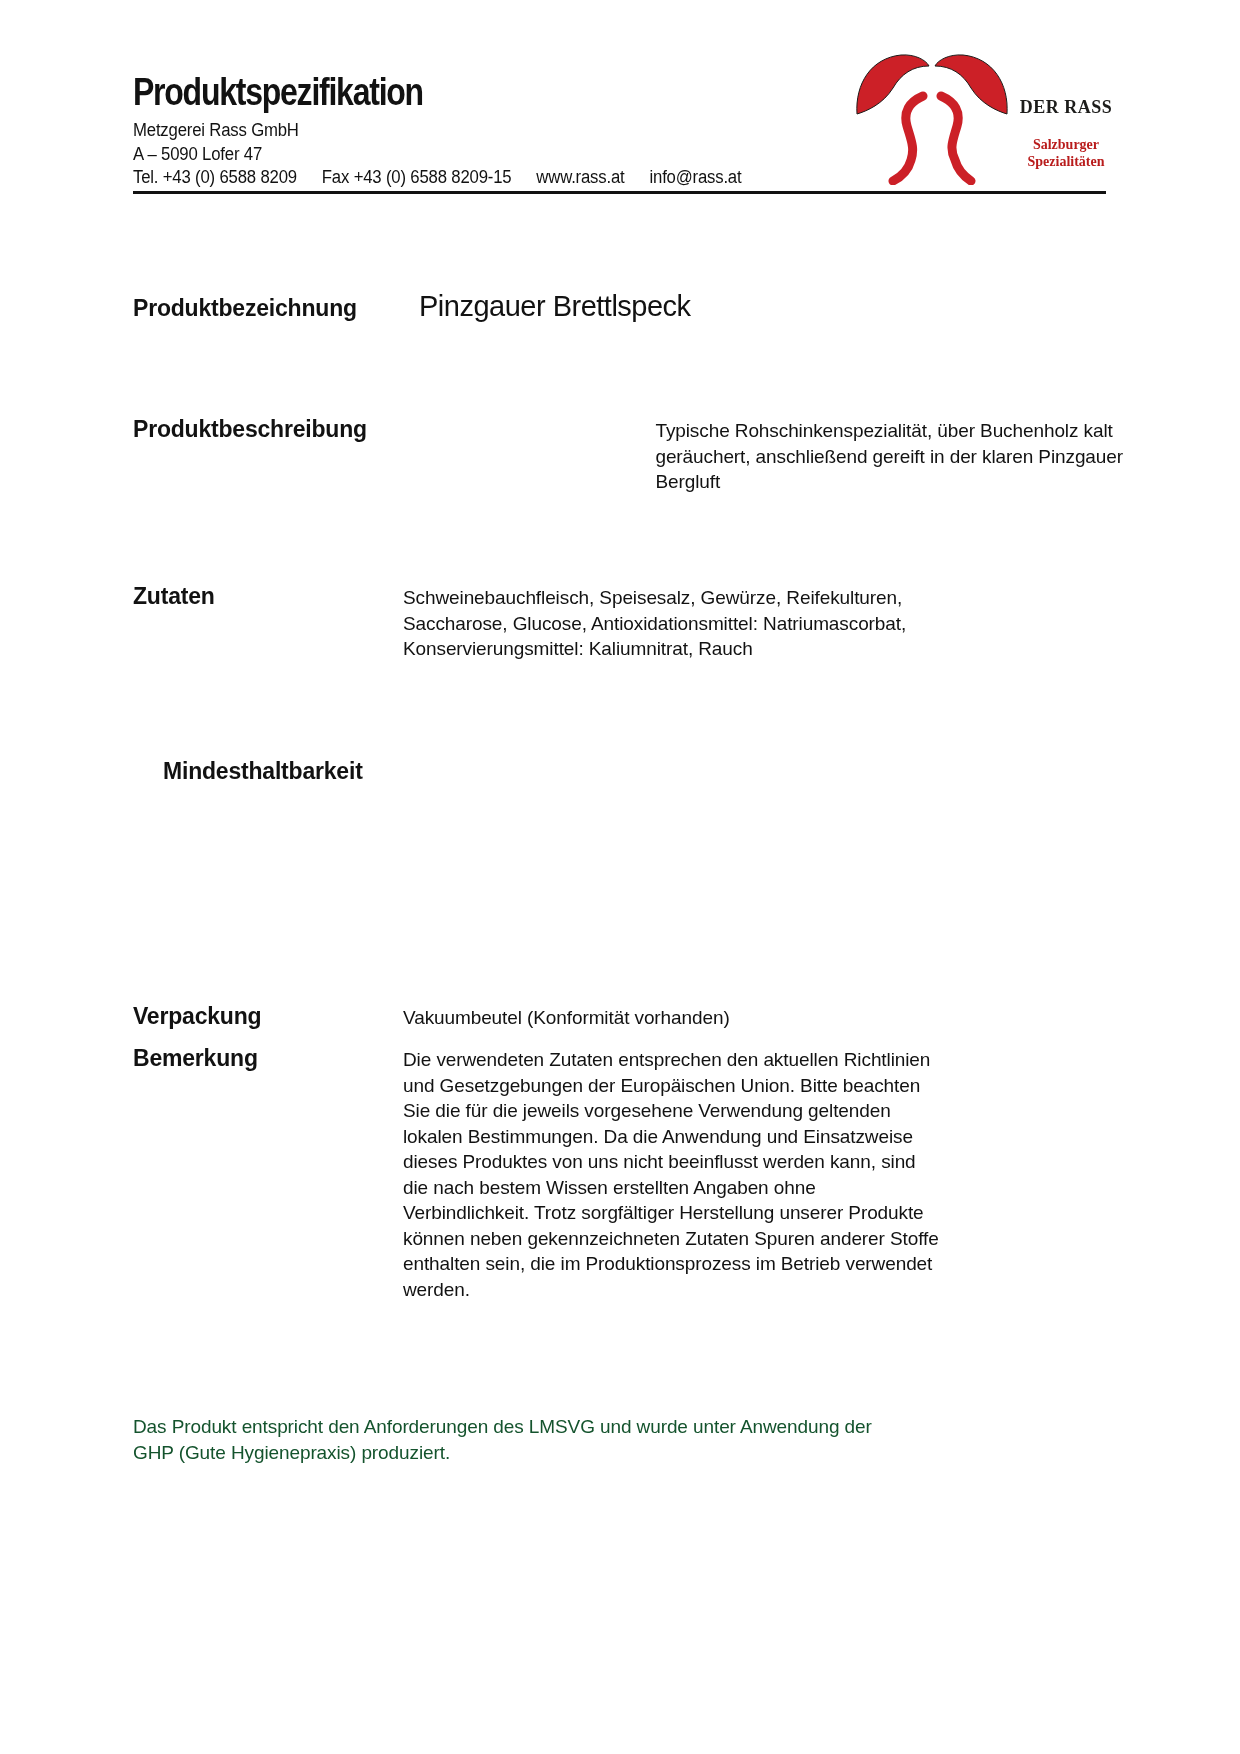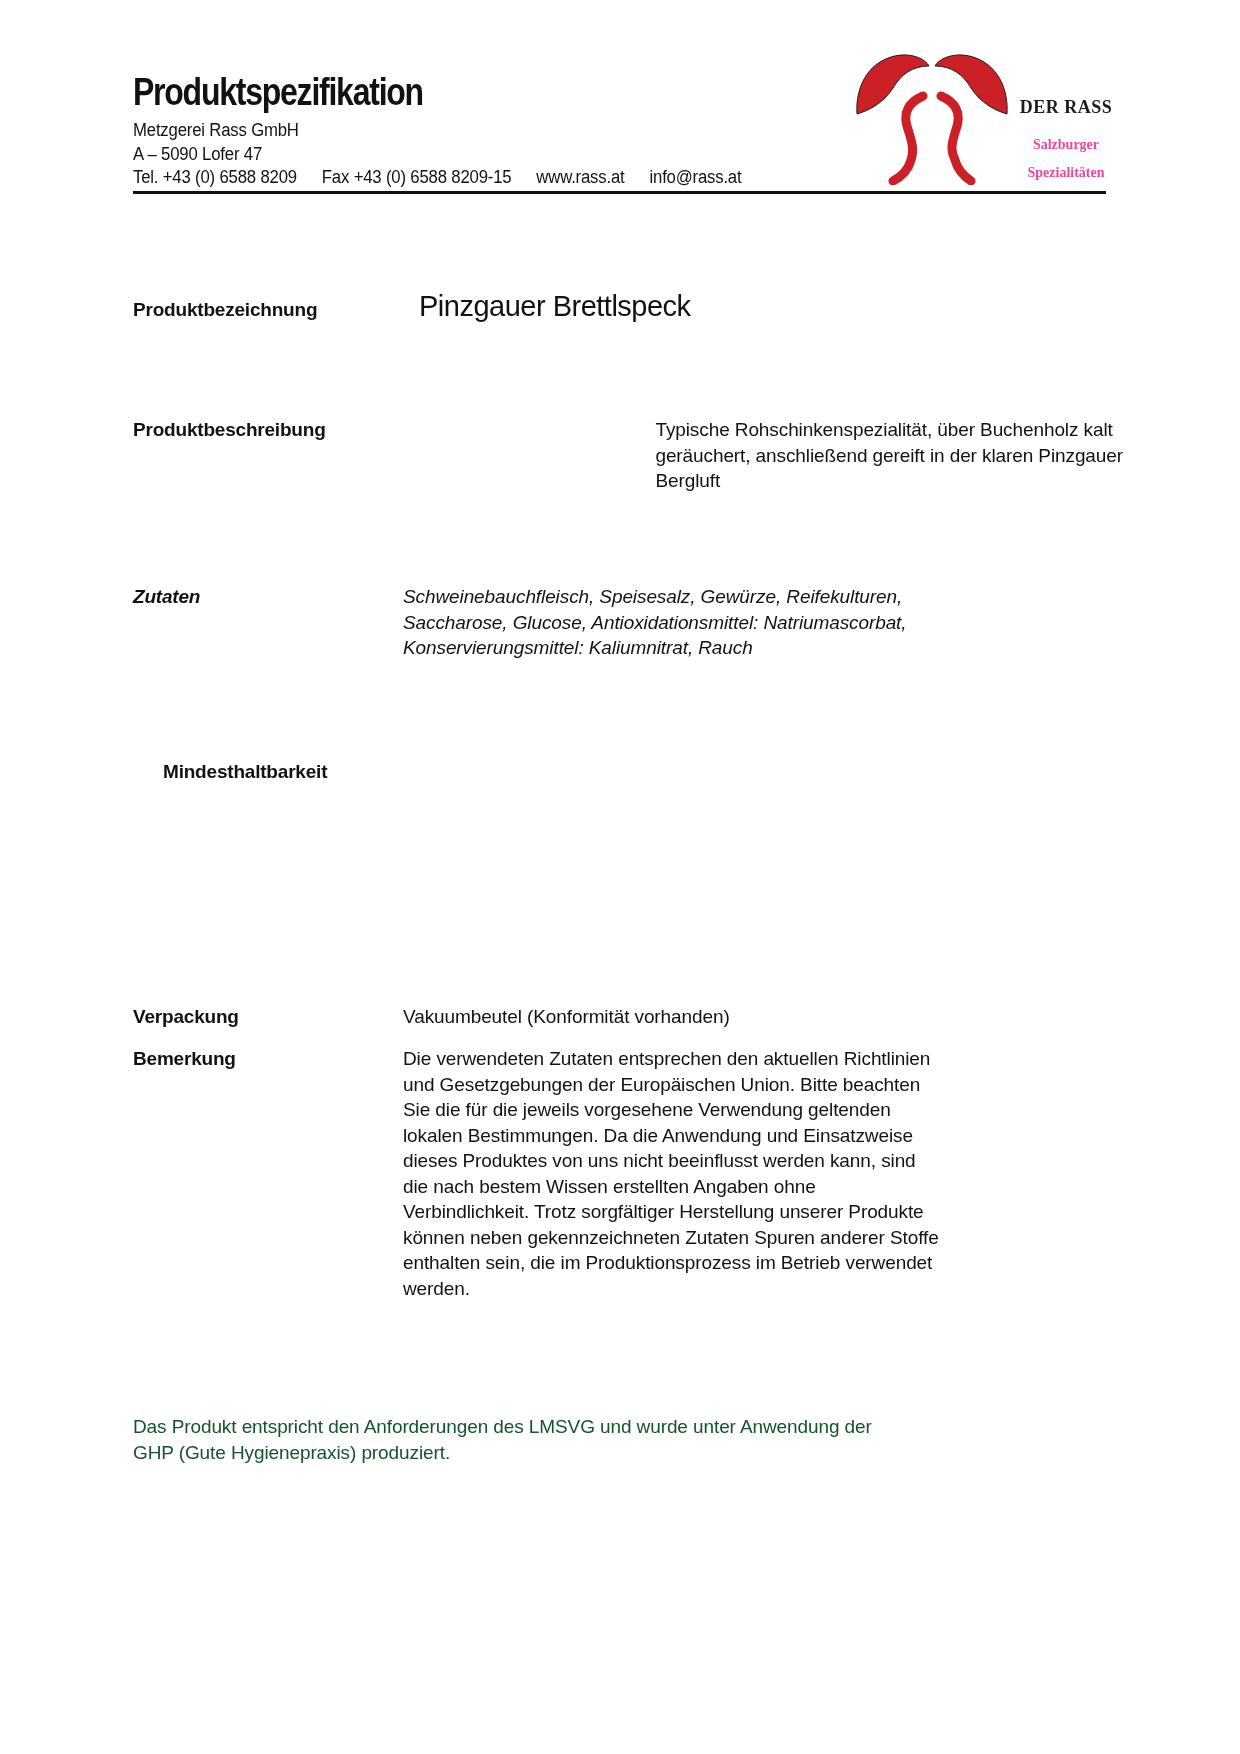--- a/index.html
+++ b/index.html
@@ -75,58 +75,58 @@
   }
   .logo-name {
     font-size: 18px;
     letter-spacing: 0.5px;
     color: #1d1d1b;
     margin-bottom: 22px;
     white-space: nowrap;
   }
   .logo-sub {
     font-size: 14px;
-    color: #ec4899;
-    margin-top: 14px;
+    color: #b91c1c;
+    margin-top: 3px;
     white-space: nowrap;
   }
 
   
   .spec-row {
     position: absolute;
     left: 133px;
     width: 990px;
     display: flex;
     align-items: baseline;
   }
   .spec-label {
     width: 270px;
     flex: 0 0 270px;
-    font-size: 19px;
+    font-size: 23px;
     font-weight: bold;
     letter-spacing: -0.2px;
     line-height: 25px;
     color: #121212;
   }
   .spec-value {
     font-size: 19px;
     line-height: 25.5px;
     letter-spacing: -0.1px;
     white-space: pre-line;
     color: #121212;
   }
   .spec-value.product-name {
     font-size: 29px;
     letter-spacing: -0.5px;
     line-height: 32px;
     margin-left: 16px;
   }
   .row-1 { top: 290px; }
   .row-2 { top: 417px; justify-content: space-between; }
-  .row-3 { top: 584px; font-style: italic; }
+  .row-3 { top: 584px; }
   .row-4 { top: 759px; margin-left: 30px; }
   .row-5 { top: 958px; margin-top: 46px; }
   .row-6 { top: 1046px; }
 
   
   .footer-note {
     position: absolute;
     left: 133px;
     top: 1414px;
     width: 1000px;

